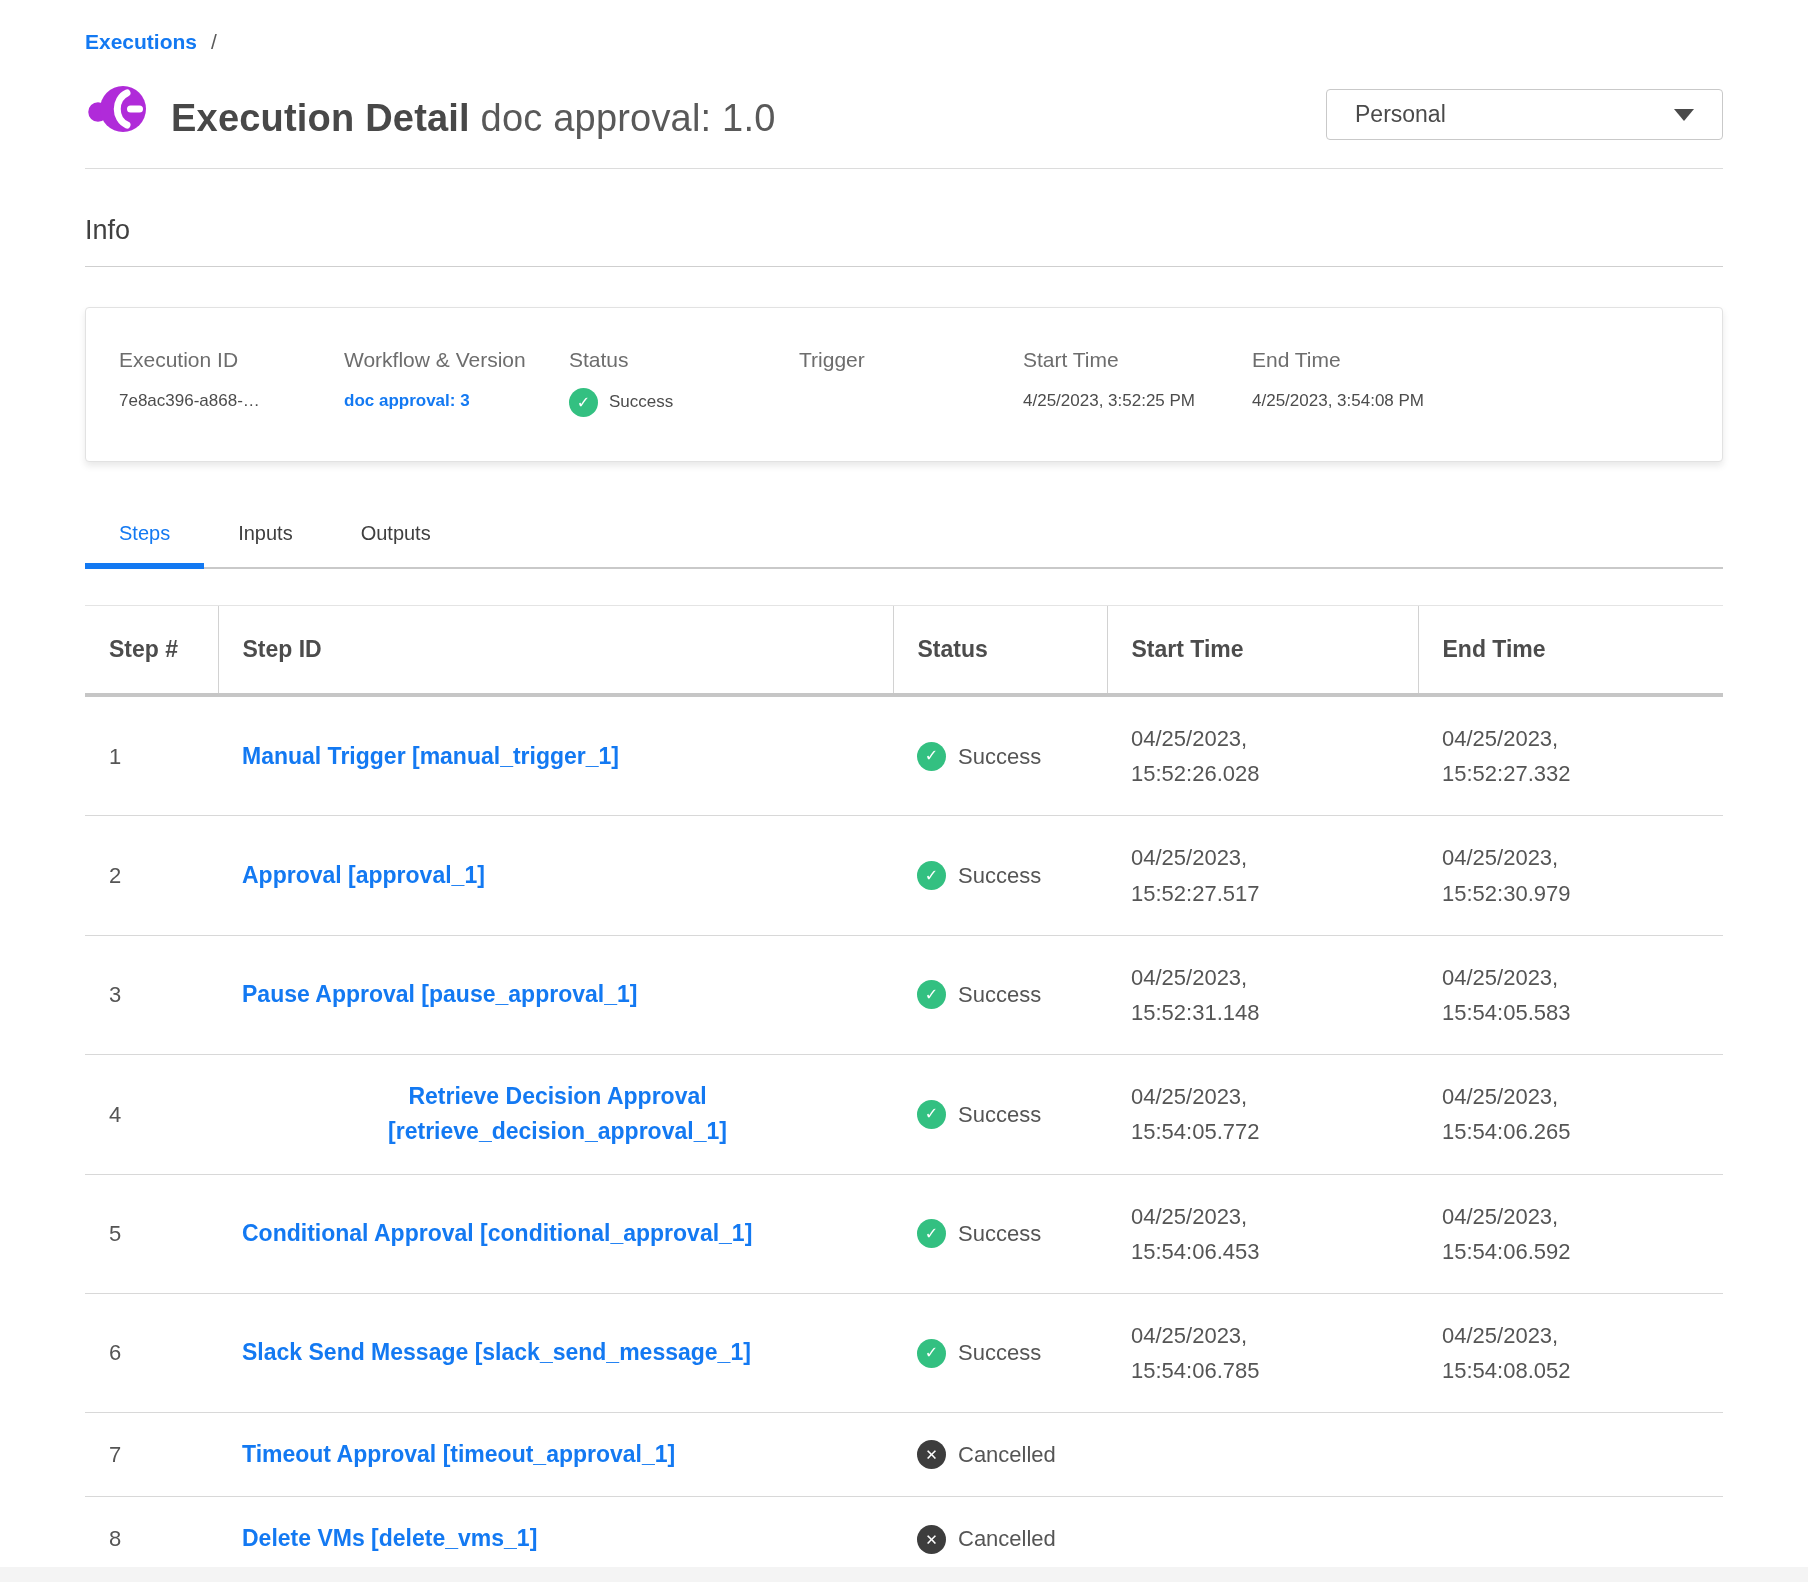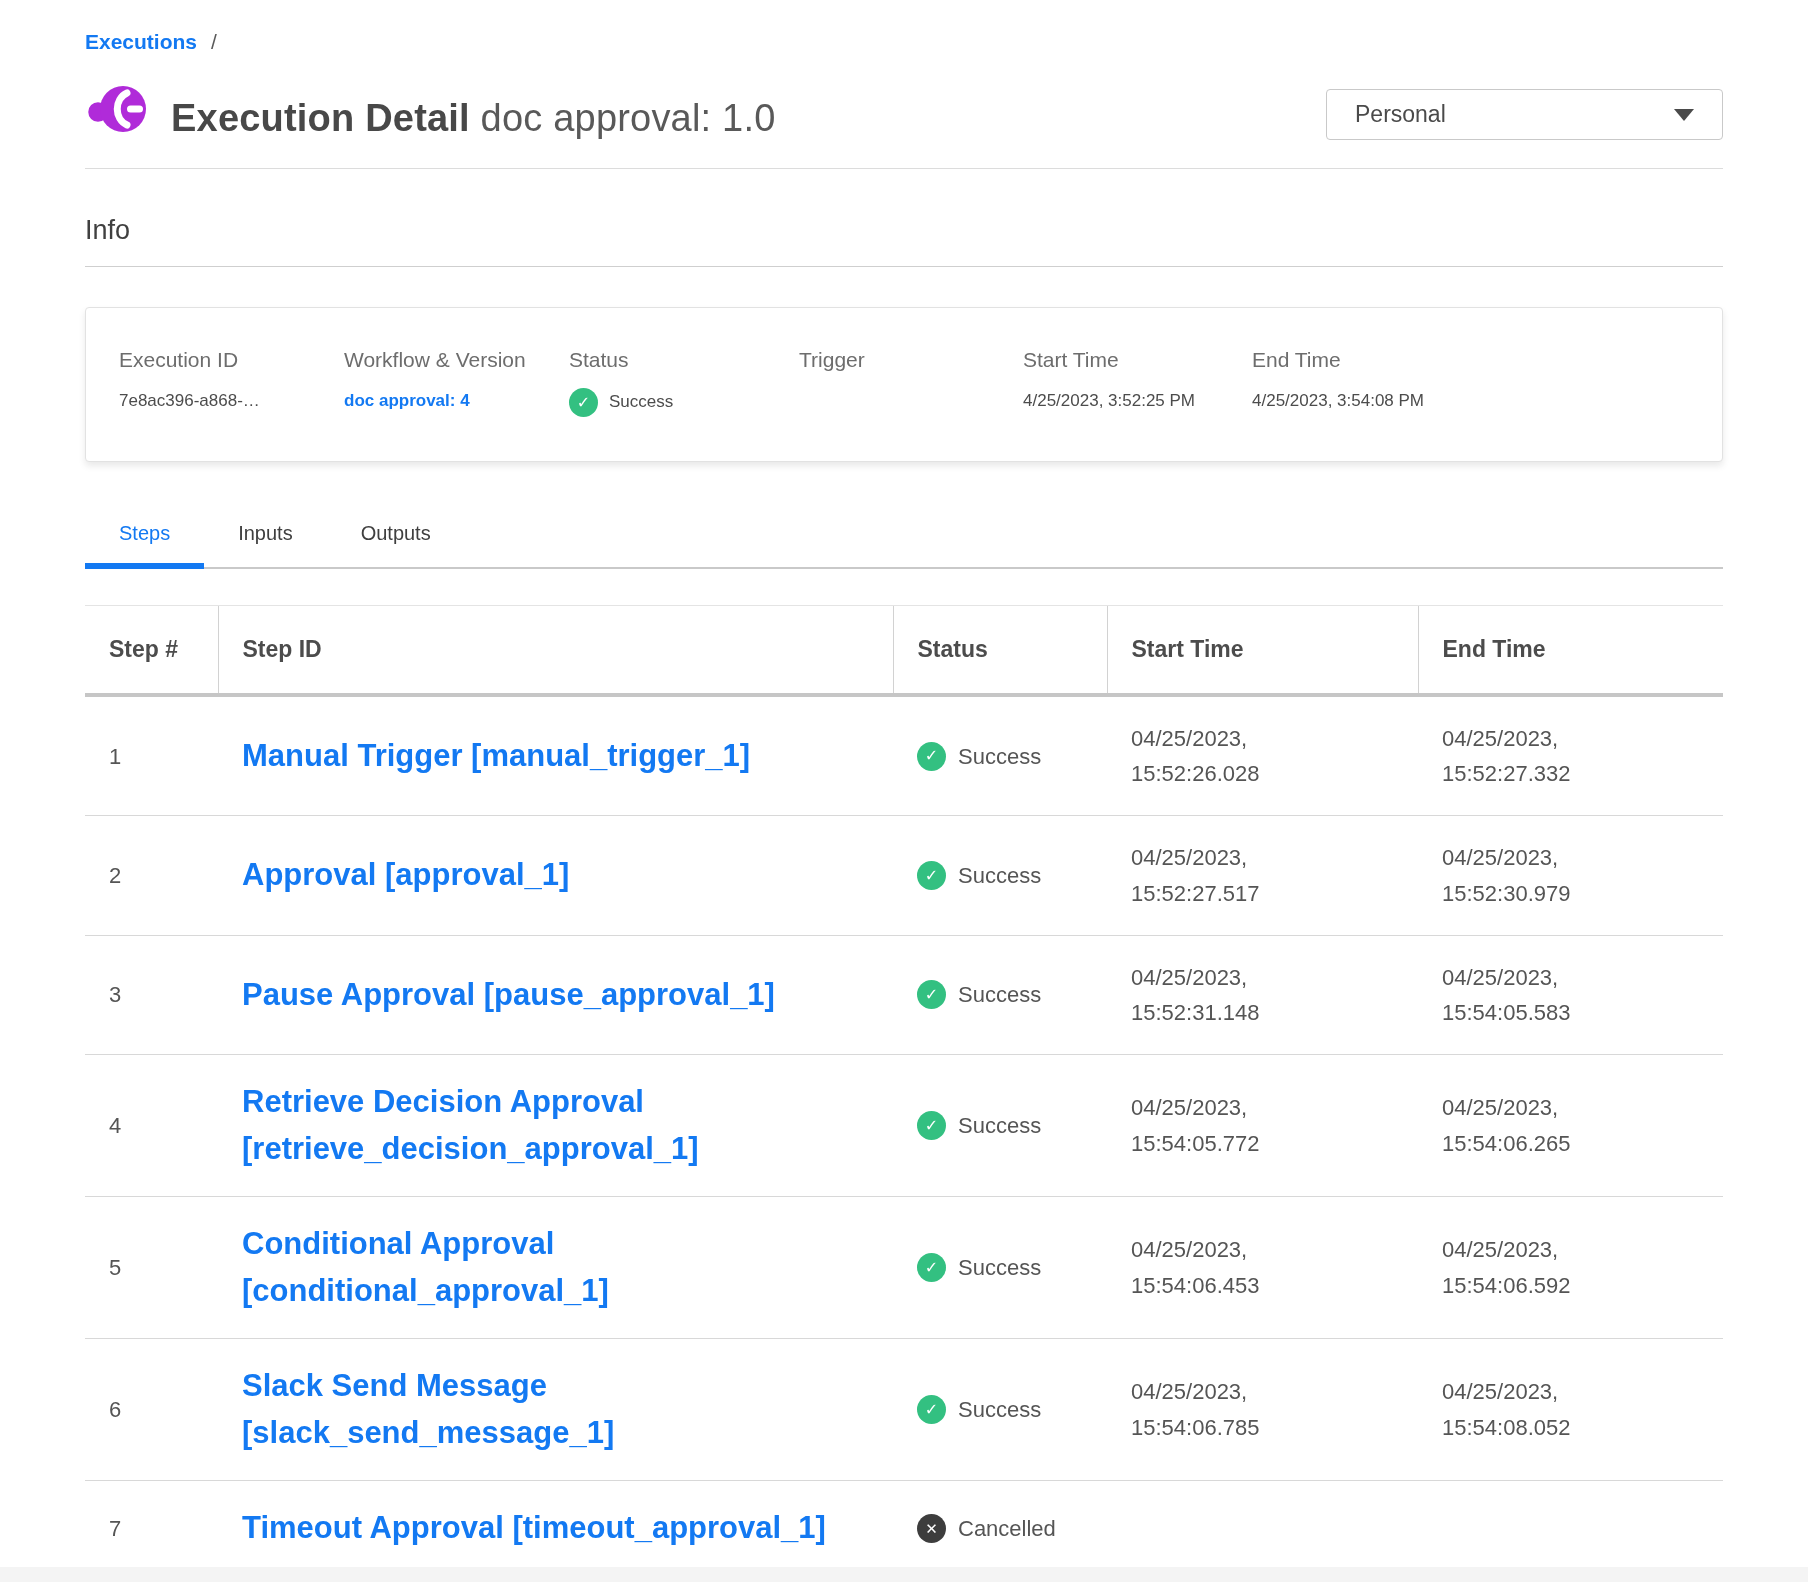--- a/index.html
+++ b/index.html
@@ -78,21 +78,21 @@
     text-align:left; font-size:23px; font-weight:700; color:#4c4c4c;
     border-top:1px solid #e4e4e4; border-bottom:4px solid #c6c6c6;
     padding:30px 20px 30px 24px; vertical-align:middle;
   }
   thead th + th { border-left:1px solid #d2d2d2; }
   thead th.th-step { width:110px; }
   tbody td {
     border-bottom:1px solid #d8d8d8; padding:24px 20px 24px 24px;
     font-size:22px; color:#555; vertical-align:middle; line-height:1.6;
   }
-  td .step-link { color:#1379f2; font-weight:600; font-size:31px; text-decoration:none; cursor:pointer; line-height:1.5; display:inline-block; }
+  td .step-link { color:#1379f2; font-weight:600; font-size:23px; text-decoration:none; cursor:pointer; line-height:1.5; display:inline-block;text-align:center; }
   td .status-wrap { display:flex; align-items:center; gap:12px; }
   td .time { display:inline-block; max-width:245px; }
 
   
   .bottom-strip { position:absolute; left:0; bottom:0; width:1808px; height:15px; background:#f4f4f4; }
 </style>
 </head>
 <body>
 
 <div class="page">
@@ -125,21 +125,21 @@
   <div class="info-heading">Info</div>
   <hr class="rule-info">
 
   <div class="info-card">
     <div class="field f-w0">
       <div class="label">Execution ID</div>
       <div class="value">7e8ac396-a868-…</div>
     </div>
     <div class="field f-w1">
       <div class="label">Workflow &amp; Version</div>
-      <div class="value link">doc approval: 4</div>
+      <div class="value link">doc approval: 3</div>
     </div>
     <div class="field f-w2">
       <div class="label">Status</div>
       <div class="value status">
         <span class="status-ic ic-success"></span>
         <span>Success</span>
       </div>
     </div>
     <div class="field f-w3">
       <div class="label">Trigger</div>

